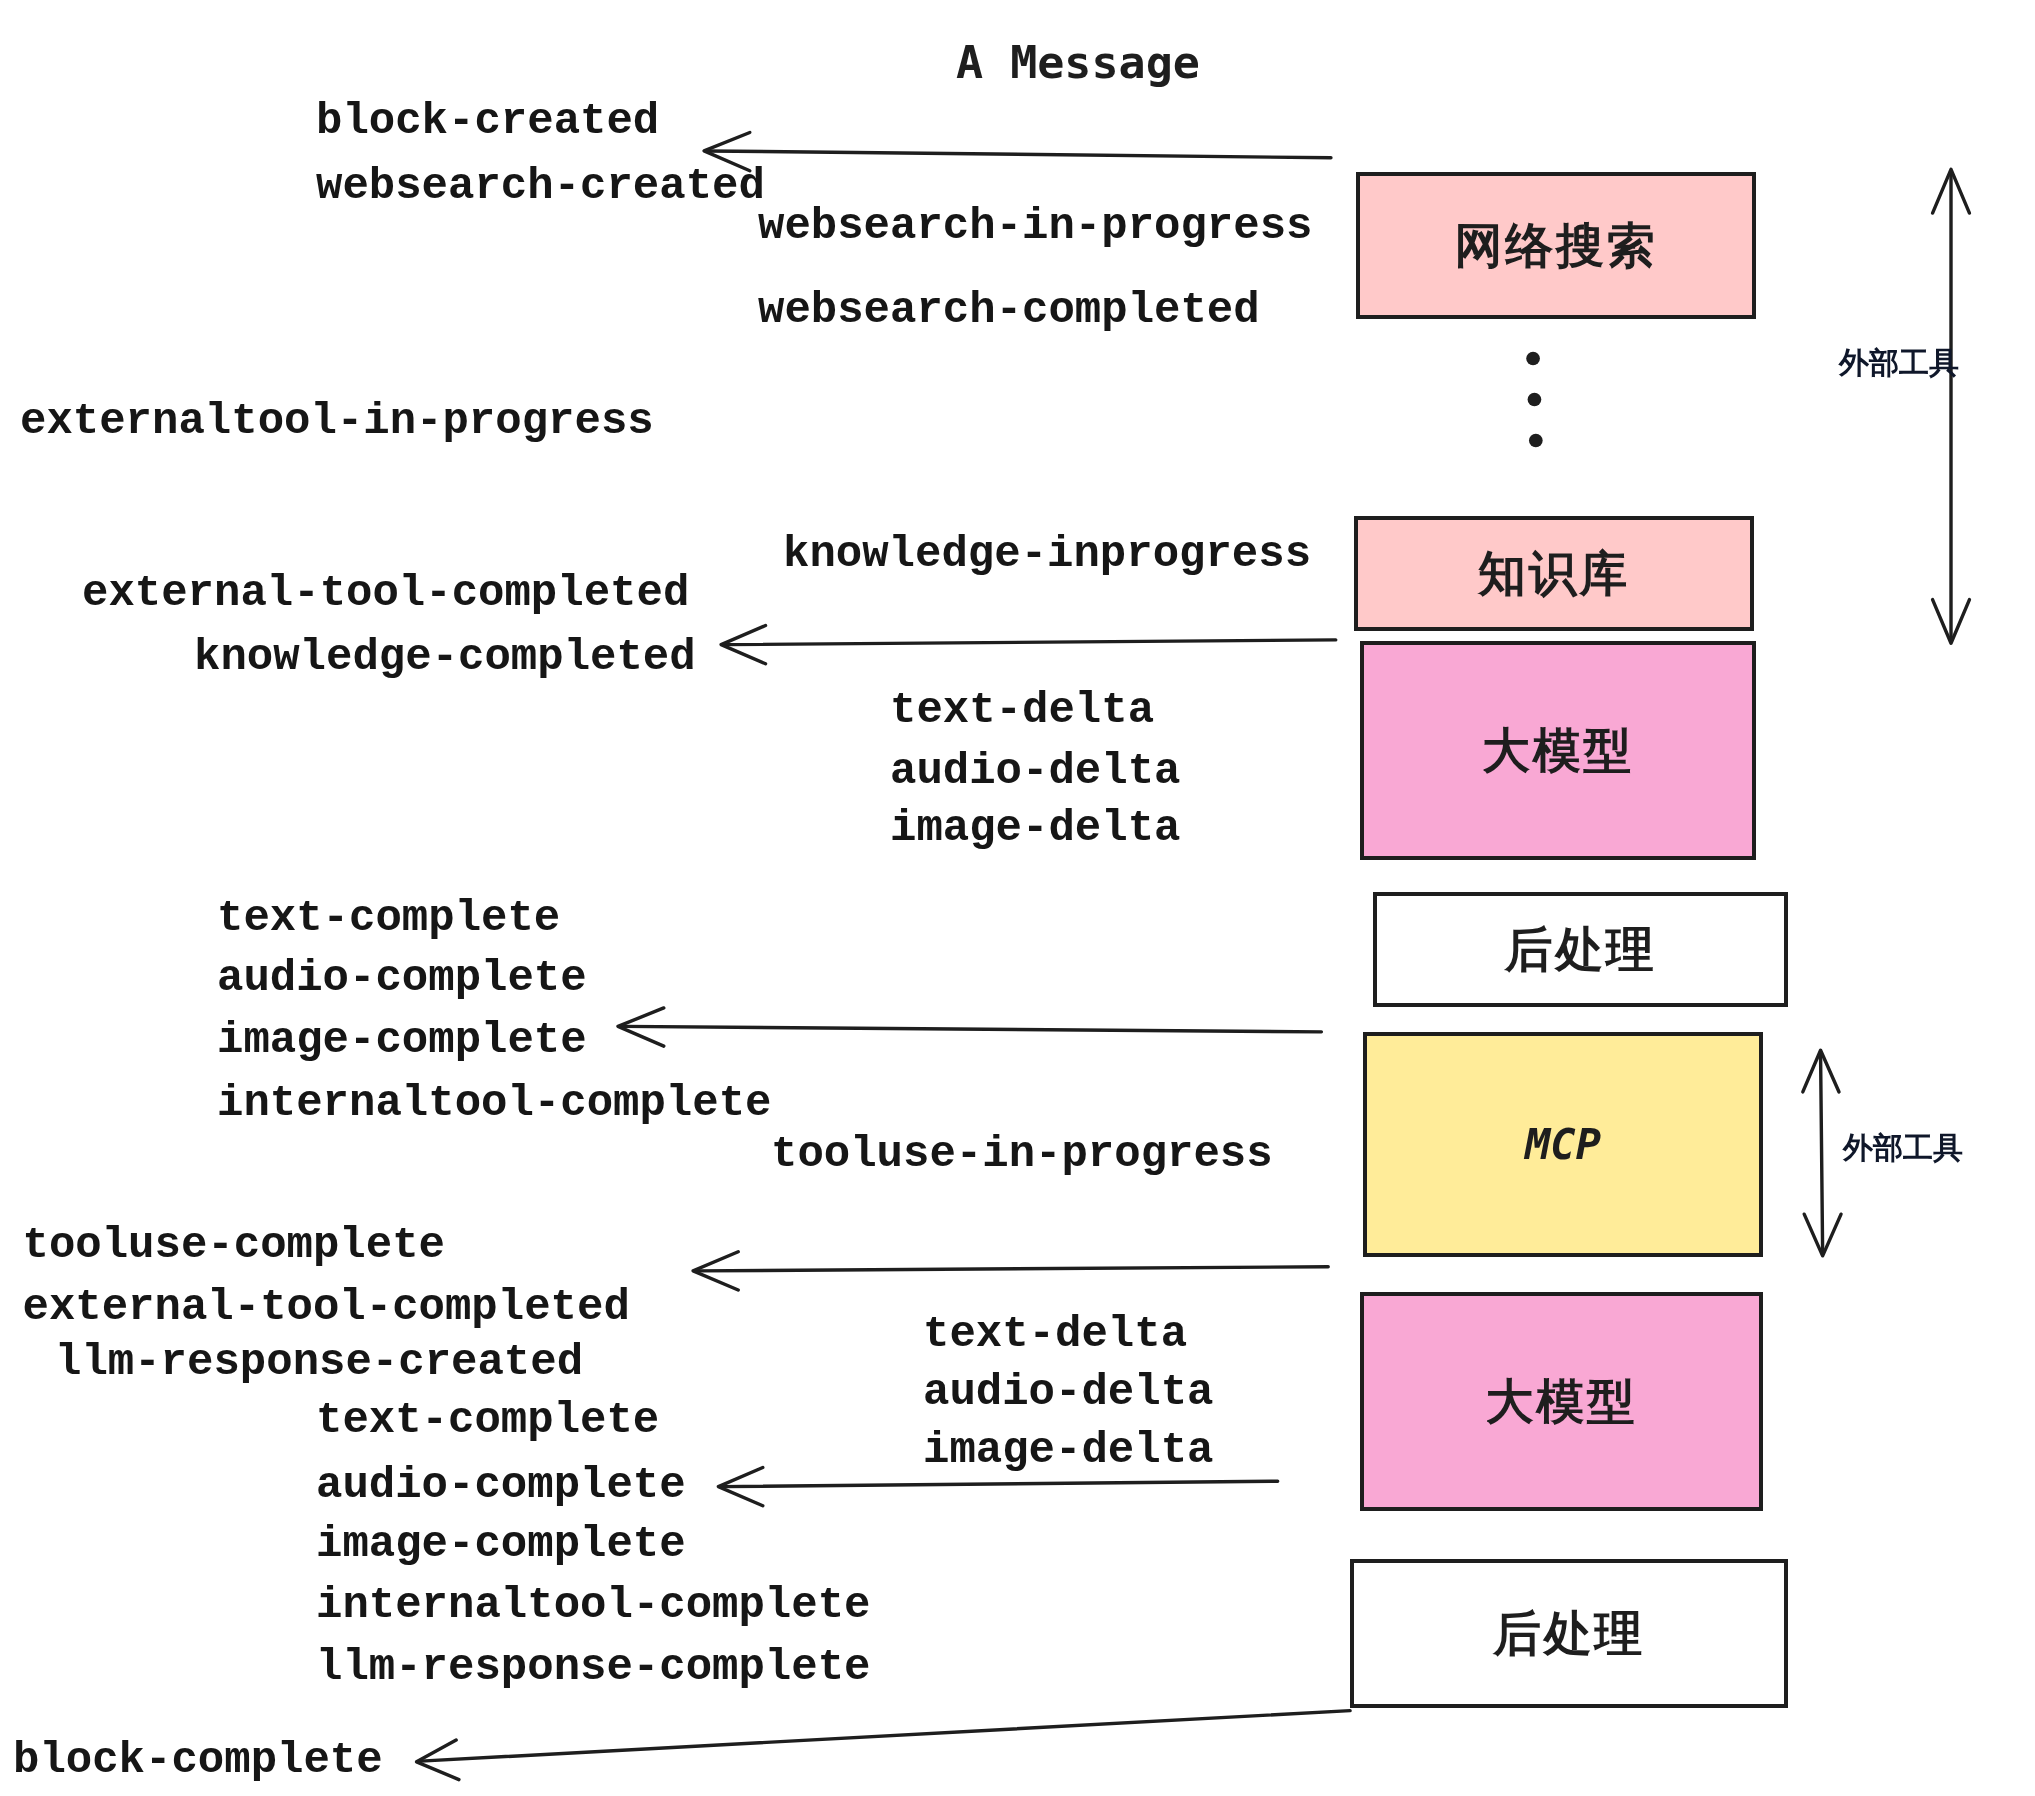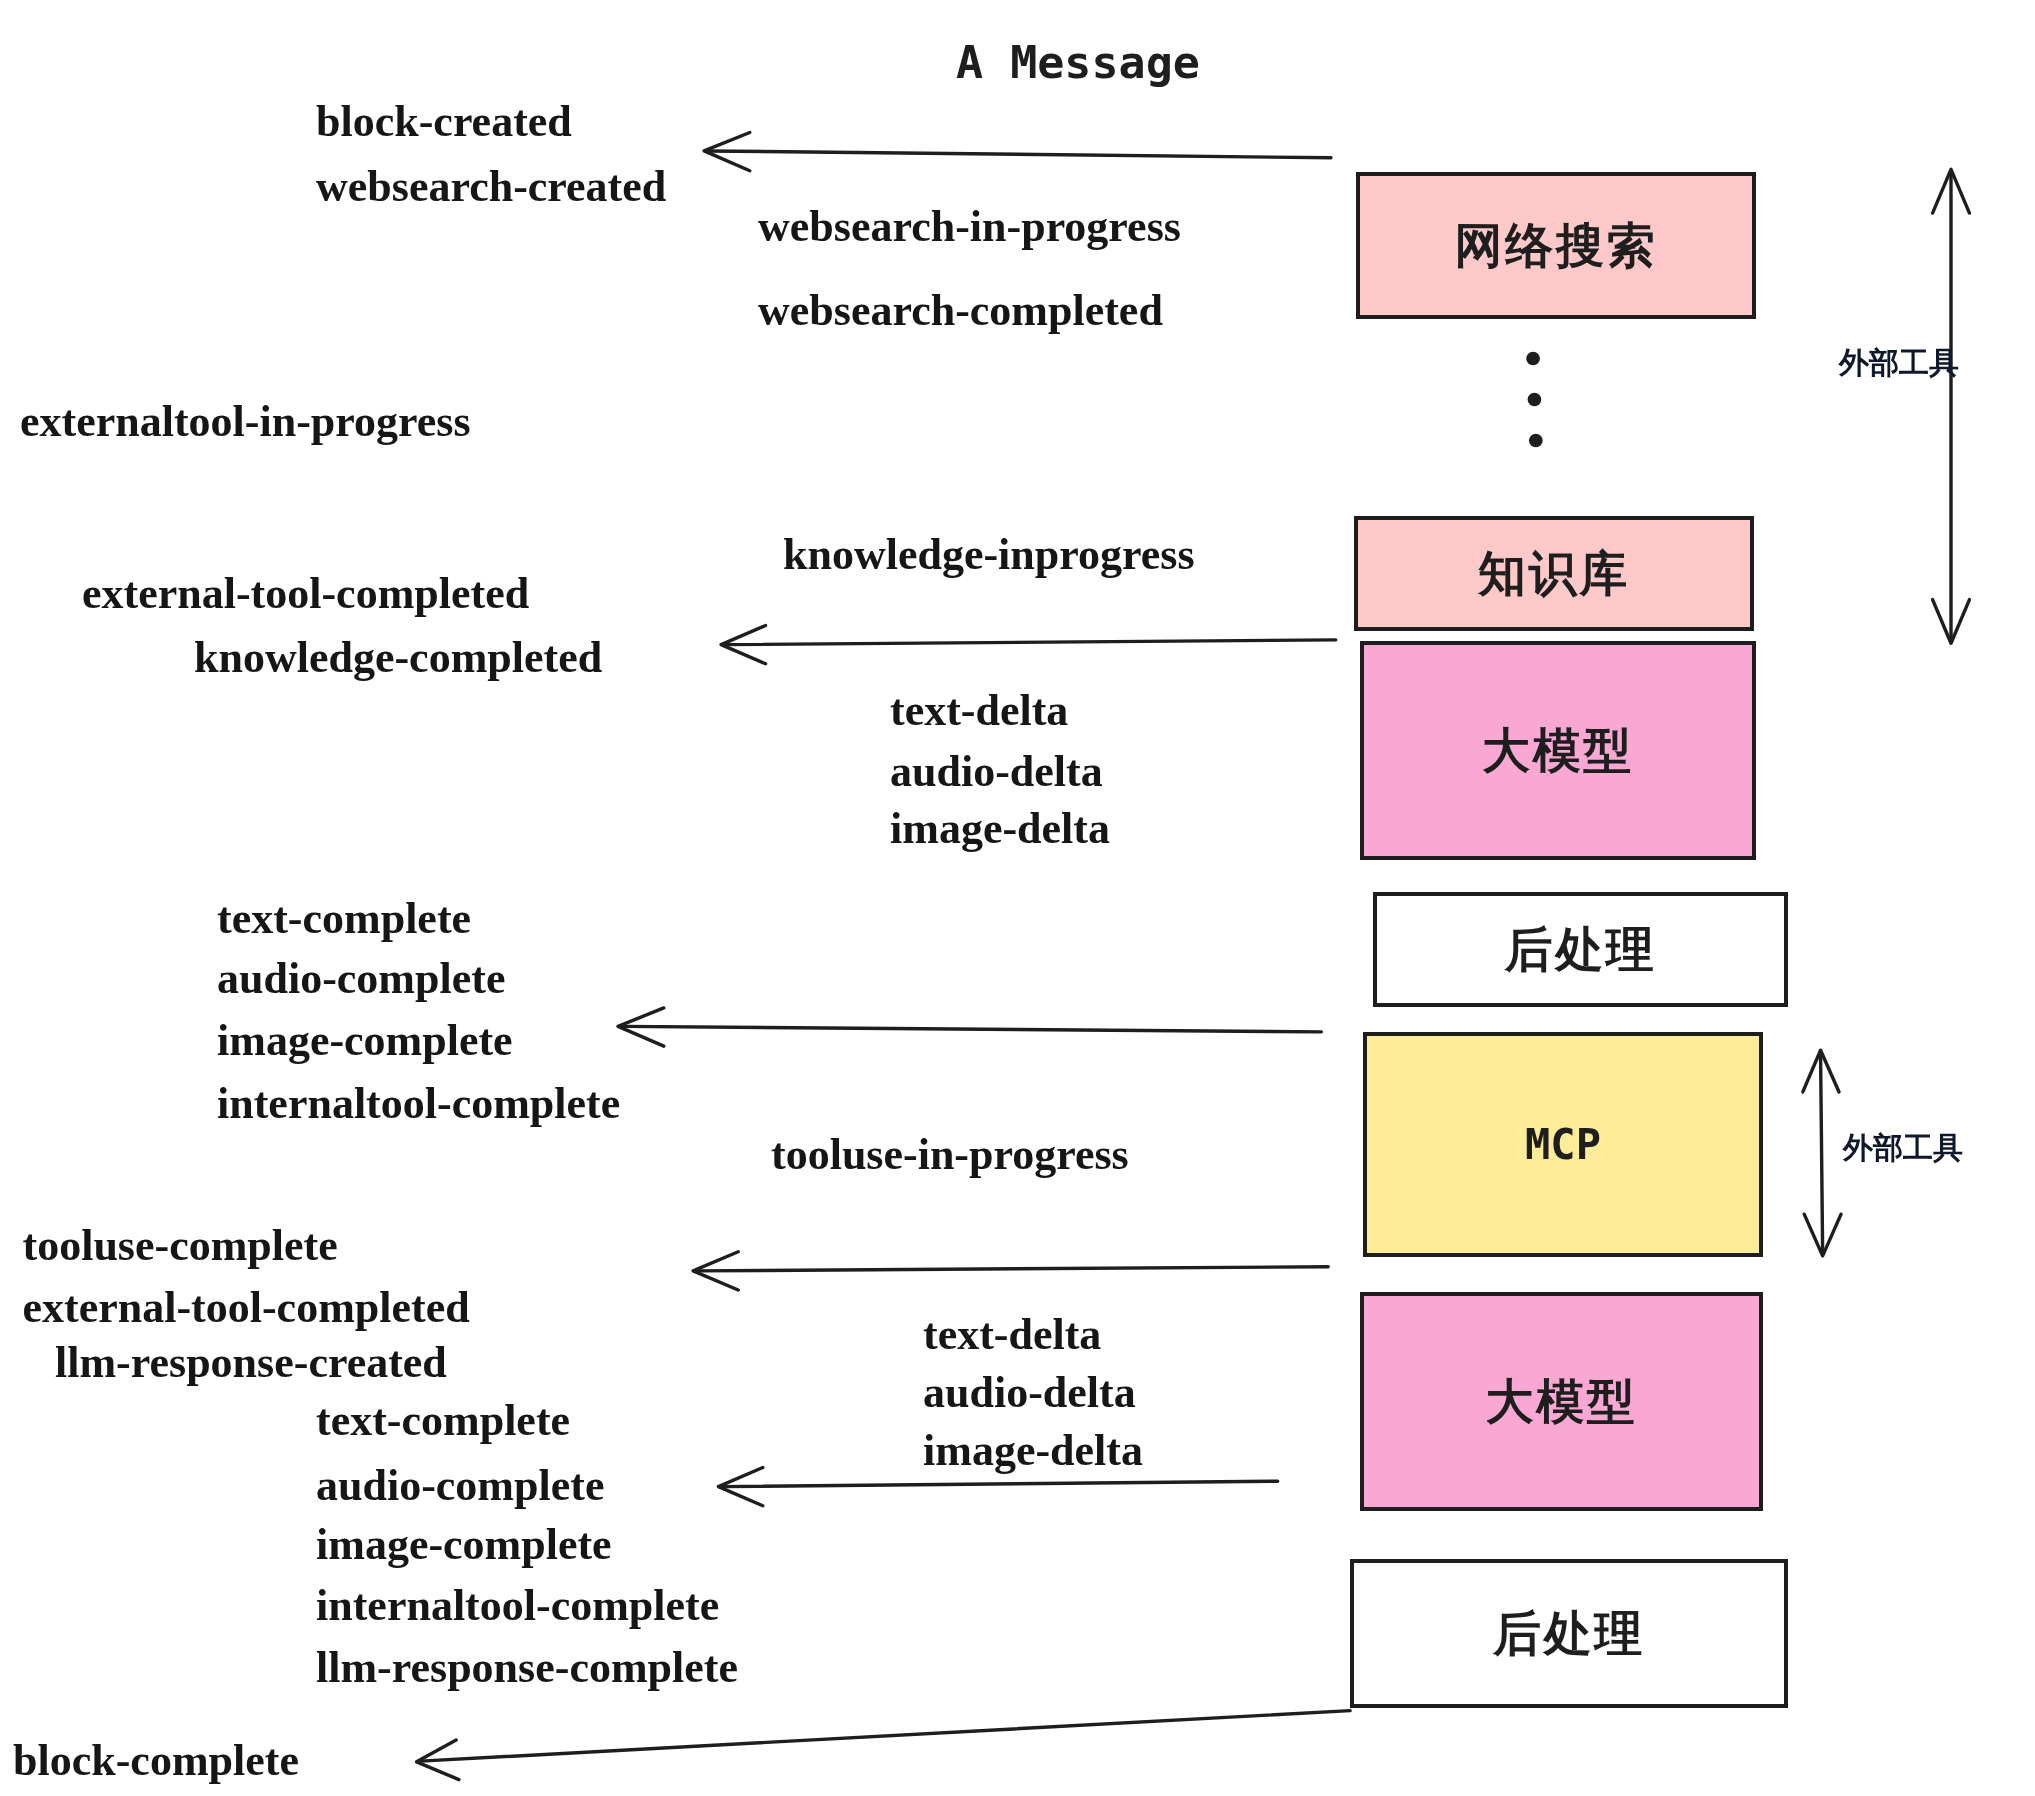--- a/index.html
+++ b/index.html
@@ -8,21 +8,21 @@
     width: 2035px;
     height: 1796px;
     background: #ffffff;
     font-family: "DejaVu Sans Mono", monospace;
     color: #1e1e1e;
     overflow: hidden;
   }
   .ev {
     position: absolute;
     white-space: nowrap;
-    font-family: Liberation Serif, serif;
+    font-family: Liberation Mono, monospace;
     font-size: 44px;
     font-weight: 600;
     line-height: 55px;
     height: 55px;
     color: #161616;
   }
   .title {
     position: absolute;
     left: 956px; top: 16.4px;
     font-size: 45px; font-weight: 700;
@@ -45,21 +45,21 @@
     font-weight: 600;
     letter-spacing: 2.7px;
   }
   .box .mono {
     font-family: "DejaVu Sans Mono", monospace;
     font-size: 42px;
     font-weight: 600;
   }
   .pink   { background: #ffc9c9; }
   .green  { background: #f9a8d4; }
-  .yellow { background: #ffec99; }
+  .yellow { background: #ffec99; font-style: italic; }
   .side-label {
     position: absolute;
     white-space: nowrap;
     font-family: Liberation Serif, serif;
     font-size: 30px;
     font-weight: 600;
     line-height: 55px;
     color: #0f172a;
   }
   svg.layer {

